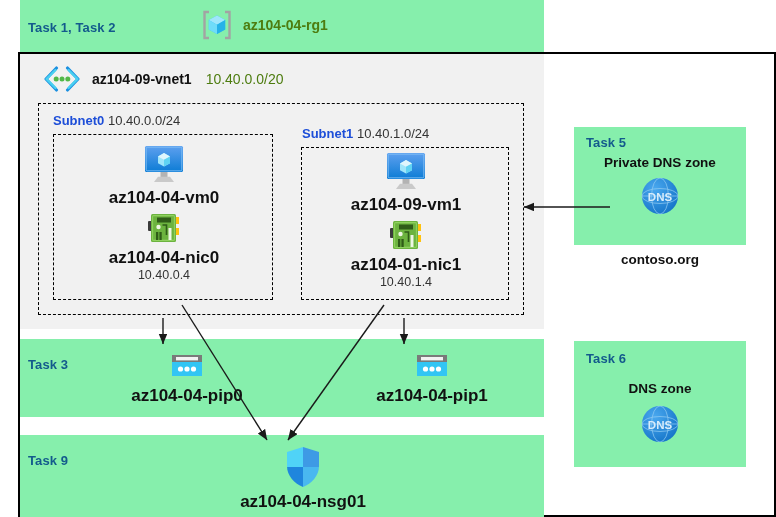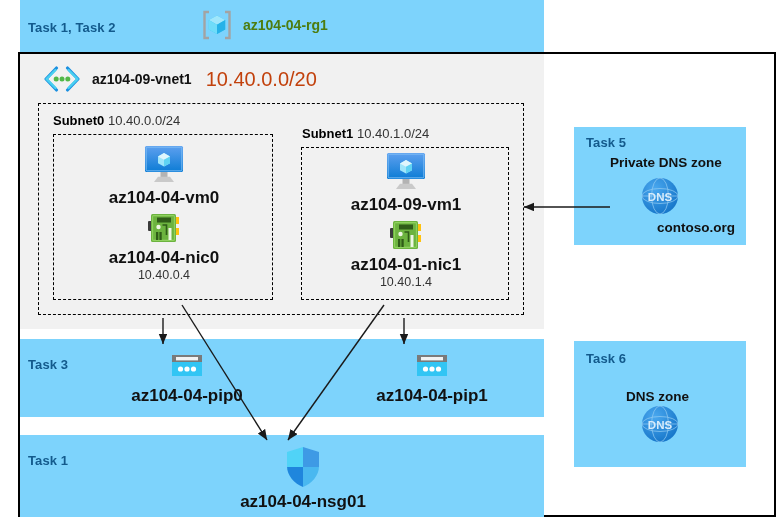--- a/index.html
+++ b/index.html
@@ -4,72 +4,72 @@
 <style>
   * { box-sizing: border-box; margin: 0; padding: 0; }
   html, body {
     width: 776px; height: 517px;
     background: #ffffff;
     font-family: "Liberation Sans", sans-serif;
     overflow: hidden;
   }
   #stage { position: relative; width: 776px; height: 517px; background: #ffffff; }
 
-  .panel { position: absolute; background: #7dd3fc; padding-left: 36px; }
+  .panel { position: absolute; background: #86efac; }
   .task-label {
     position: absolute;
     font-size: 13px; font-weight: bold; color: #135a8c;
     letter-spacing: .1px; white-space: nowrap;
   }
 
   
   #rg-panel { left: 20px; top: 0px; width: 524px; height: 52px; }
   #rg-title-wrap { position: absolute; left: 200px; top: 8px; display: flex; align-items: center; gap: 9px; }
   #rg-name { font-size: 14px; font-weight: bold; color: #4d7c0f; white-space: nowrap; }
 
   
   #vnet-box {
     position: absolute; left: 18px; top: 52px;
     width: 758px; height: 465px;
     border: 2px solid #000; background: #ffffff;
   }
   #vnet-grey { position: absolute; left: 0px; top: 0px; width: 524px; height: 275px; background: #f1f1f1; }
   #vnet-header { position: absolute; left: 22px; top: 12px; display: flex; align-items: center; gap: 10px; }
   #vnet-name { font-size: 14px; font-weight: bold; color: #111; }
-  #vnet-cidr { font-size: 20px; color: #c2410c; margin-left: 4px; }
+  #vnet-cidr { font-size: 14px; color: #4d7c0f; margin-left: 4px; }
 
   
   #subnets-wrap {
     position: absolute; left: 18px; top: 49px;
     width: 486px; height: 212px;
     border: 1.5px dashed #000;
   }
   .subnet { position: absolute; top: 0; height: 100%; }
   .subnet-title { position: absolute; font-size: 13px; color: #333; white-space: nowrap; }
-  .subnet-title b { color: #000000; font-size: 13px; }
+  .subnet-title b { color: #1d4ed8; font-size: 13px; }
 
   .subnet-inner { position: absolute; border: 1.5px dashed #000; }
 
   .node { position: absolute; text-align: center; width: 150px; }
   .node .lbl { font-size: 17px; font-weight: bold; color: #111; margin-top: 3px; white-space: nowrap; }
   .node .sub { font-size: 12.5px; color: #333; white-space: nowrap; }
 
   
   .ico { display: block; margin: 0 auto; }
 
   
   #task5-panel { left: 572px; top: 125px; width: 172px; height: 118px; }
   #task6-panel { left: 572px; top: 339px; width: 172px; height: 126px; }
   .panel-heading {
-    position: absolute; width: 100%; text-align: left;
+    position: absolute; width: 100%; text-align: center;
     font-size: 13.5px; font-weight: bold; color: #111; white-space: nowrap;
   }
   .panel-caption {
     position: absolute; width: 100%; text-align: center;
-    font-size: 13.5px; font-weight: bold; color: #111;
+    font-size: 13.5px; font-weight: bold; color: #111; margin-top: 32px;
   }
 
   #task3-panel { left: 20px; top: 337px; width: 524px; height: 78px; }
   #task4-panel { left: 20px; top: 433px; width: 524px; height: 82px; }
 
   svg.wires { position: absolute; left: 0; top: 0; width: 776px; height: 517px; pointer-events: none; }
 </style>
 </head>
 <body>
 
@@ -233,21 +233,21 @@
             <line x1="3" y1="21" x2="39" y2="21" stroke="#8fc9f2" stroke-width="1" opacity="0.75"></line>
             <text x="21" y="25.6" text-anchor="middle" fill="#d8ecfb" font-family="'Liberation Sans',sans-serif" font-size="11.5" font-weight="bold">DNS</text>
           </svg>
         </span>
       </div>
       <div class="panel-caption" style="top:93px;">contoso.org</div>
     </div>
 
     <div class="panel" id="task6-panel" style="left:554px; top:287px; width:172px; height:126px;">
       <div class="task-label" style="left:12px; top:10px;">Task 6</div>
-      <div class="panel-heading" style="top:48px;margin-left:16px;">DNS zone</div>
+      <div class="panel-heading" style="top:40px;">DNS zone</div>
       <div style="position:absolute; left:0; top:62px; width:100%; display:flex; justify-content:center;">
         <span>
           <svg class="ico" width="42" height="42" viewBox="0 0 42 42">
             <defs>
                 <radialGradient id="dnsg6" cx="0.36" cy="0.3" r="0.85">
               <stop offset="0" stop-color="#4aa8ef"></stop>
                   <stop offset="1" stop-color="#0f6fc4"></stop>
             </radialGradient>
               </defs>
             <circle cx="21" cy="21" r="18" fill="url(#dnsg6)"></circle>
@@ -286,21 +286,21 @@
             <circle cx="12.5" cy="18" r="2.6" fill="#ffffff"></circle>
             <circle cx="19" cy="18" r="2.6" fill="#ffffff"></circle>
             <circle cx="25.5" cy="18" r="2.6" fill="#ffffff"></circle>
           </svg>
         </span>
         <div class="lbl">az104-04-pip1</div>
       </div>
     </div>
 
     <div class="panel" id="task4-panel" style="left:0px; top:381px; width:524px; height:82px;">
-      <div class="task-label" style="left:8px; top:18px;">Task 1</div>
+      <div class="task-label" style="left:8px; top:18px;">Task 9</div>
 
       <div class="node" style="left:208px; top:10px;">
         <span>
           <svg class="ico" width="38" height="44" viewBox="0 0 38 44">
             <defs>
               <clipPath id="shclip">
                 <path d="M19 2 L35 7 L35 21 C35 31 27.5 38.5 19 42 C10.5 38.5 3 31 3 21 L3 7 Z"></path>
               </clipPath>
             </defs>
             <g clip-path="url(#shclip)">

